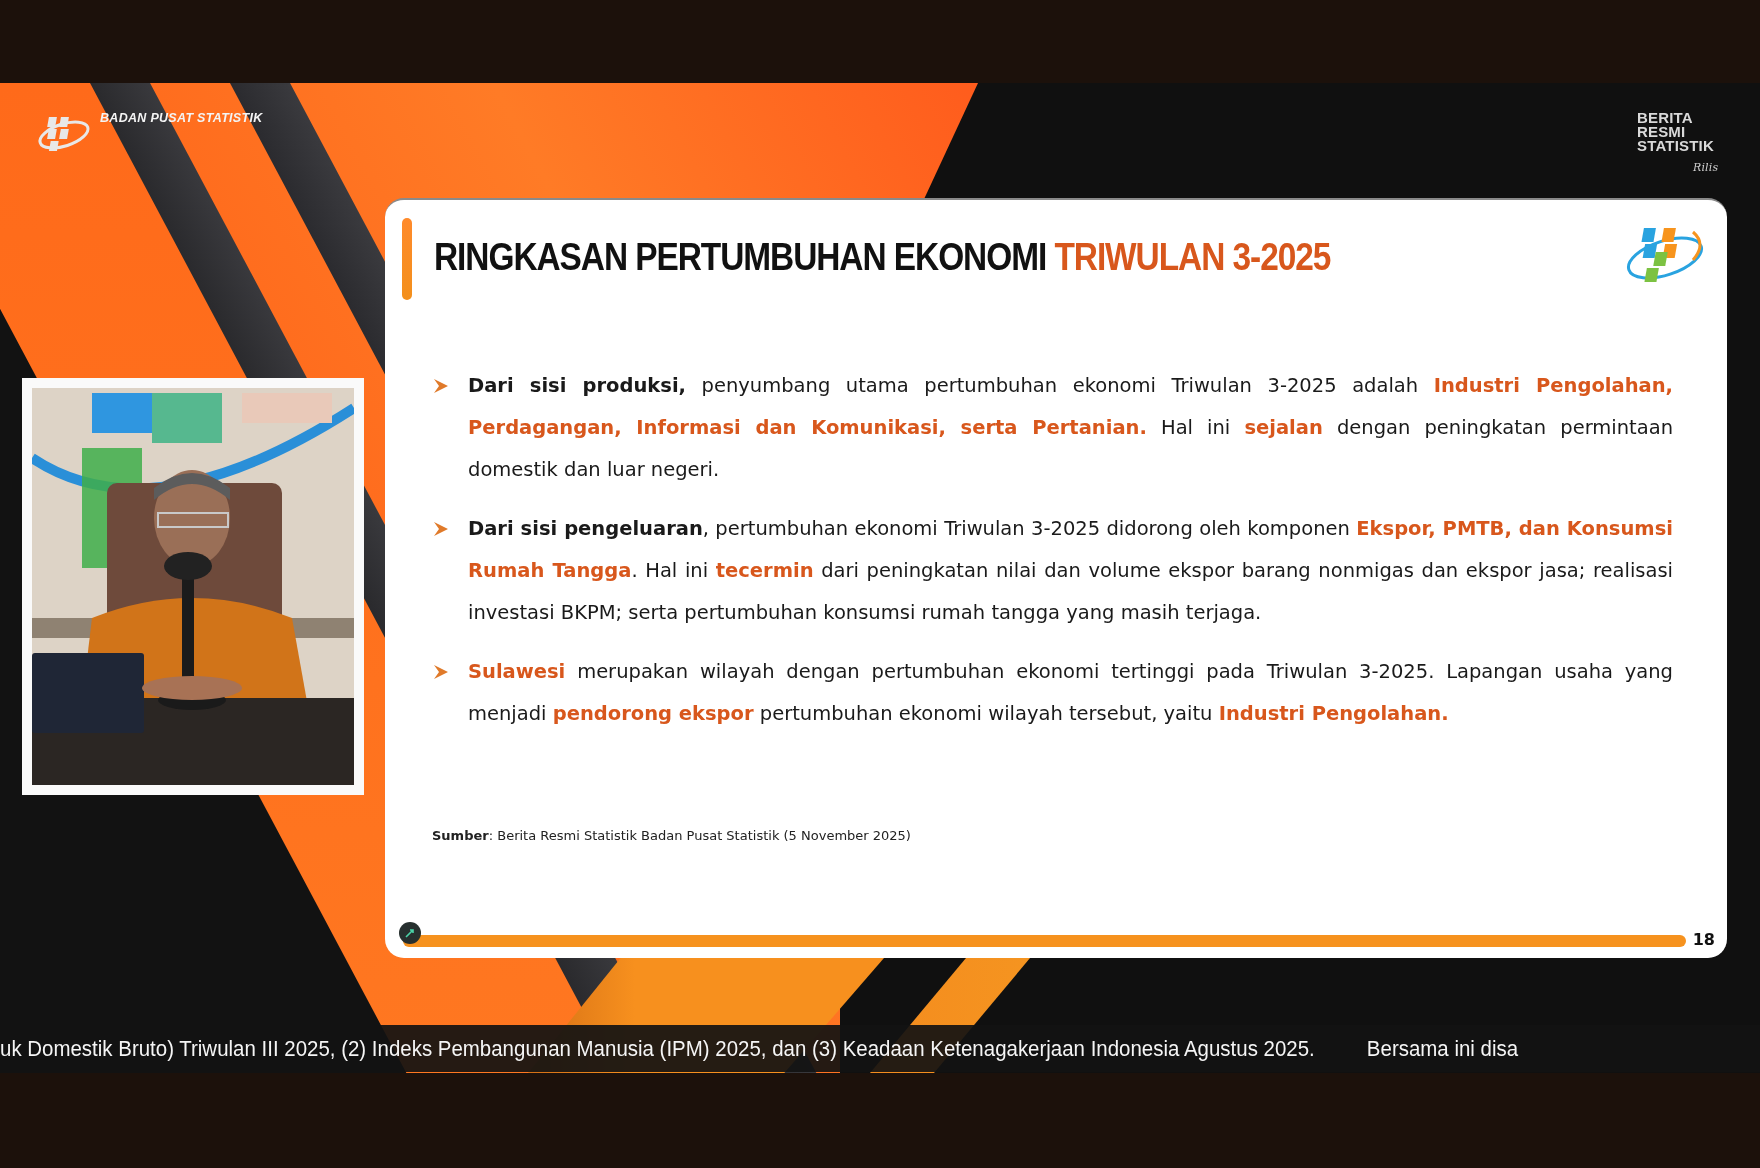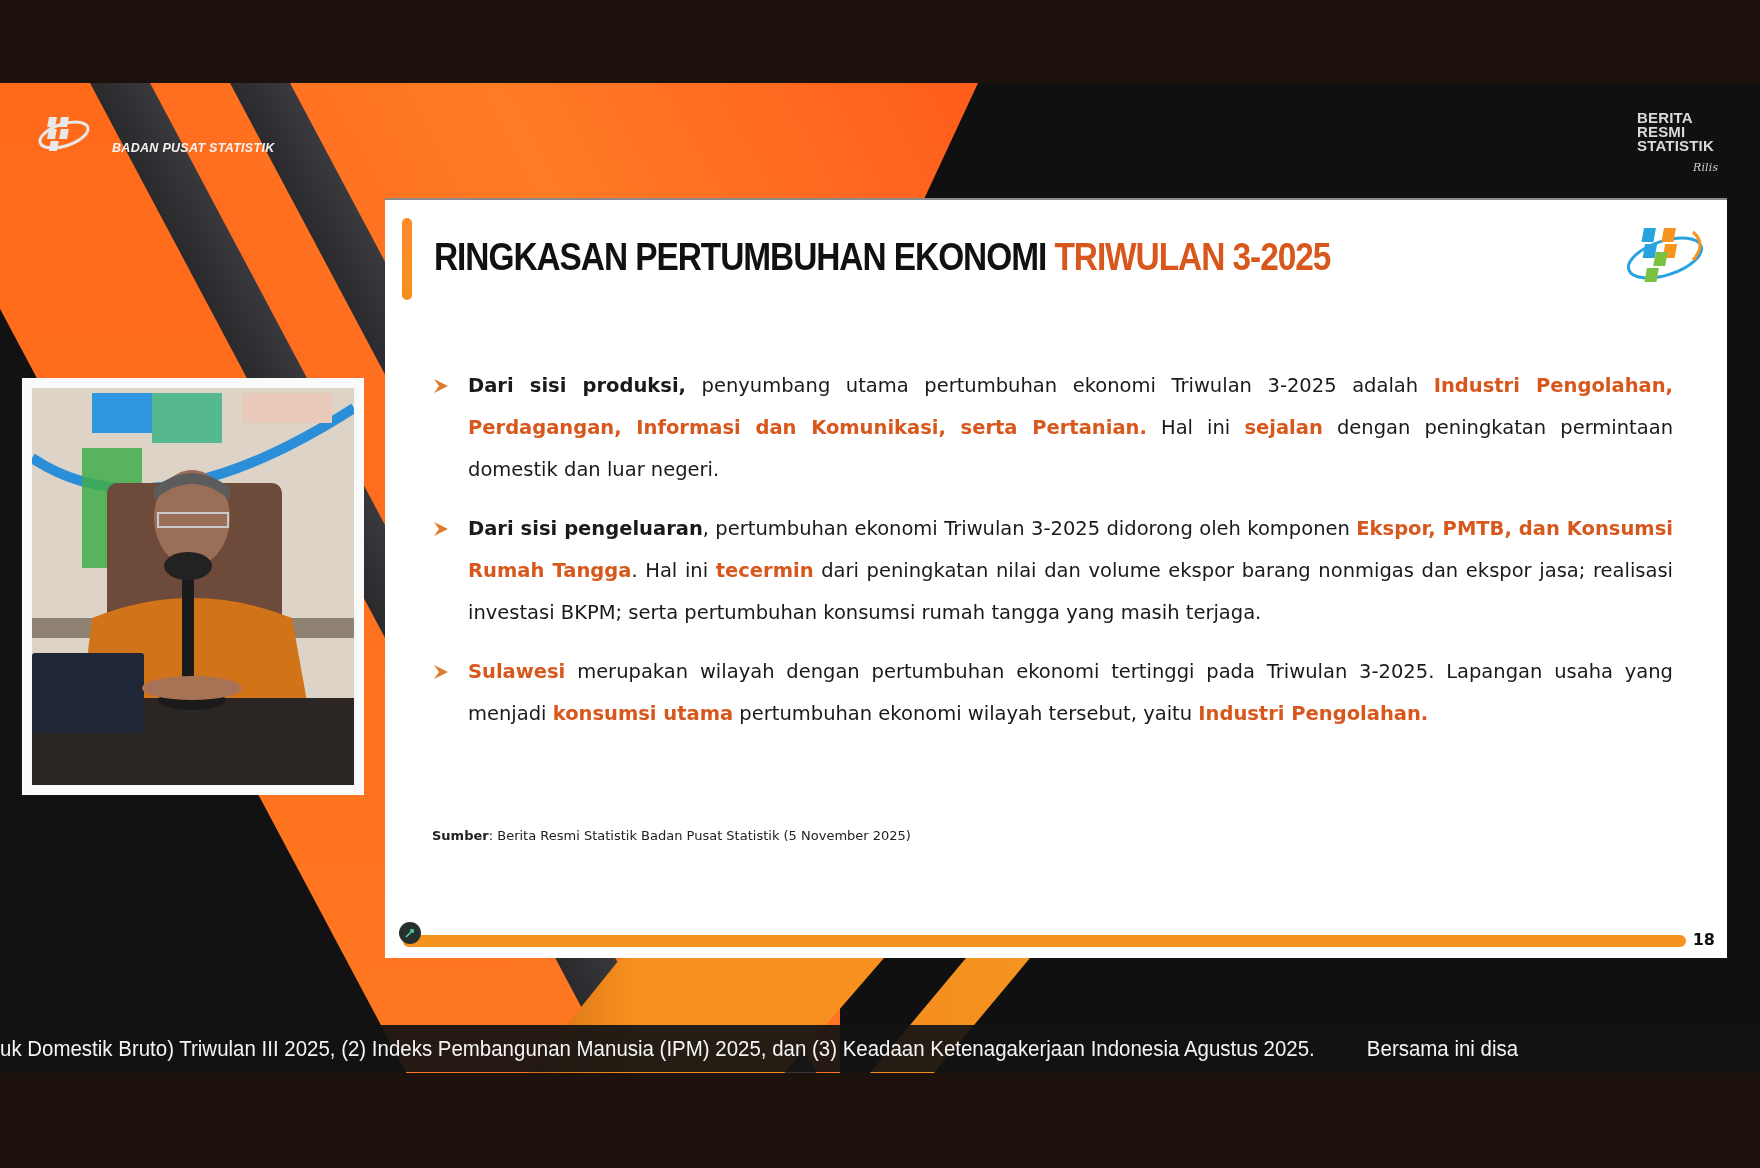--- a/index.html
+++ b/index.html
@@ -10,29 +10,29 @@
   .stripe { position: absolute; }
   #stripe-orange-left { left: -120px; top: 0; width: 520px; height: 1200px; background: linear-gradient(180deg, #ff6a1a, #ff7a22); transform: skewX(28deg); transform-origin: top left; }
   #stripe-dark-1 { left: 90px; top: 0; width: 60px; height: 1200px; background: linear-gradient(90deg,#2a2a2d,#39393d); transform: skewX(28deg); transform-origin: top left; }
   #stripe-orange-2 { left: 150px; top: 0; width: 860px; height: 1200px; background: linear-gradient(90deg, #ff6d1e 0%, #ff7b26 40%, #ff5a1c 100%); transform: skewX(28deg); transform-origin: top left; clip-path: polygon(0 0, 100% 0, 100% 34%, 0 100%); }
   #stripe-dark-2 { left: 230px; top: 0; width: 60px; height: 1200px; background: linear-gradient(90deg,#2b2b2f,#3a3a3e); transform: skewX(28deg); transform-origin: top left; }
   #dark-right { position: absolute; right: 0; top: 0; width: 920px; height: 990px; background: #101010; clip-path: polygon(15% 0, 100% 0, 100% 100%, 0 100%, 0 30%); }
 
   #chev-1 { position: absolute; left: 528px; top: 875px; width: 356px; height: 115px; background: linear-gradient(90deg,#d46f15,#f7901e 30%, #f7901e); clip-path: polygon(26% 0, 100% 0, 72% 100%, 0 100%); }
   #chev-2 { position: absolute; left: 870px; top: 875px; width: 160px; height: 115px; background: linear-gradient(90deg,#f48c1e,#f59420); clip-path: polygon(60% 0, 100% 0, 40% 100%, 0 100%); }
 
-  #bps-header { position: absolute; left: 36px; top: 28px; display: flex; align-items: flex-end; gap: 20px; }
+  #bps-header { position: absolute; left: 36px; top: 28px; display: flex; align-items: flex-start; gap: 8px; }
   #bps-header-logo { width: 56px; height: 44px; }
   #bps-header-text { color: #f4f4f4; font-size: 12.5px; font-style: italic; font-weight: bold; letter-spacing: 0.3px; }
 
   #brs-logo { position: absolute; right: 46px; top: 28px; color: #d9d9d9; font-weight: bold; font-size: 15px; line-height: 14px; letter-spacing: 0.2px; }
   #brs-logo span { display: block; }
   #brs-script { position: absolute; left: 56px; top: 10px; font-family: "DejaVu Serif", serif; font-style: italic; font-size: 11px; color: #cfcfcf; font-weight: normal; margin-top: 40px; }
 
-  #slide { position: absolute; left: 385px; top: 115px; width: 1342px; height: 760px; background: #ffffff; border-top: 2px solid #8a8a8a; }
+  #slide { position: absolute; left: 385px; top: 115px; width: 1342px; height: 760px; background: #ffffff; border-top: 2px solid #8a8a8a; border-radius: 19px; }
   #slide-title-bar { position: absolute; left: 17px; top: 18px; width: 10px; height: 82px; border-radius: 5px; background: linear-gradient(180deg,#ff8a2b,#f3901c); }
   #slide-title { position: absolute; left: 49px; top: 36px; font-family: "Liberation Sans", sans-serif; font-size: 38px; font-weight: bold; color: #111; letter-spacing: -1.2px; transform: scaleX(0.88); transform-origin: left center; white-space: nowrap; }
   #slide-title .accent { color: #d8571c; }
   #slide-logo { position: absolute; right: 22px; top: 22px; width: 82px; height: 68px; }
 
   #bullets { position: absolute; left: 48px; top: 165px; width: 1240px; font-family: "DejaVu Sans", sans-serif; font-size: 19.5px; color: #1a1a1a; }
   .bullet { position: relative; padding-left: 35px; line-height: 42px; text-align: justify; margin-bottom: 17px; }
   .bullet .arrow { position: absolute; left: 0; top: 13px; width: 16px; height: 16px; }
   .hl { color: #d8571c; font-weight: bold; }
   .b { font-weight: bold; }
@@ -129,21 +129,21 @@
 
     <div id="bullets">
       <div class="bullet"><svg class="arrow" viewBox="0 0 16 16">
             <path d="M1 1 L15 8 L1 15 L6 8 Z" fill="#e07a2a"></path>
           </svg><span class="b">Dari sisi produksi,</span><span> penyumbang utama pertumbuhan ekonomi Triwulan 3-2025 adalah </span><span class="hl">Industri Pengolahan, Perdagangan, Informasi dan Komunikasi, serta Pertanian.</span><span> Hal ini </span><span class="hl">sejalan</span><span> dengan peningkatan permintaan domestik dan luar negeri.</span></div>
       <div class="bullet"><svg class="arrow" viewBox="0 0 16 16">
             <path d="M1 1 L15 8 L1 15 L6 8 Z" fill="#e07a2a"></path>
           </svg><span class="b">Dari sisi pengeluaran</span><span>, pertumbuhan ekonomi Triwulan 3-2025 didorong oleh komponen </span><span class="hl">Ekspor, PMTB, dan Konsumsi Rumah Tangga</span><span>. Hal ini </span><span class="hl">tecermin</span><span> dari peningkatan nilai dan volume ekspor barang nonmigas dan ekspor jasa; realisasi investasi BKPM; serta pertumbuhan konsumsi rumah tangga yang masih terjaga.</span></div>
       <div class="bullet"><svg class="arrow" viewBox="0 0 16 16">
             <path d="M1 1 L15 8 L1 15 L6 8 Z" fill="#e07a2a"></path>
-          </svg><span class="hl">Sulawesi</span><span> merupakan wilayah dengan pertumbuhan ekonomi tertinggi pada Triwulan 3-2025. Lapangan usaha yang menjadi </span><span class="hl">konsumsi utama</span><span> pertumbuhan ekonomi wilayah tersebut, yaitu </span><span class="hl">Industri Pengolahan.</span></div>
+          </svg><span class="hl">Sulawesi</span><span> merupakan wilayah dengan pertumbuhan ekonomi tertinggi pada Triwulan 3-2025. Lapangan usaha yang menjadi </span><span class="hl">pendorong ekspor</span><span> pertumbuhan ekonomi wilayah tersebut, yaitu </span><span class="hl">Industri Pengolahan.</span></div>
     </div>
 
     <div id="source-note">
       <b>Sumber</b><span>: Berita Resmi Statistik Badan Pusat Statistik (5 November 2025)</span>
     </div>
 
     <div id="progress-track"></div>
     <div id="progress-knob">
       <svg width="12" height="12" viewBox="0 0 12 12">
           <path d="M2 10 L9 3 M6 3 L9 3 L9 6" stroke="#4bd2a8" stroke-width="1.6" fill="none"></path>

